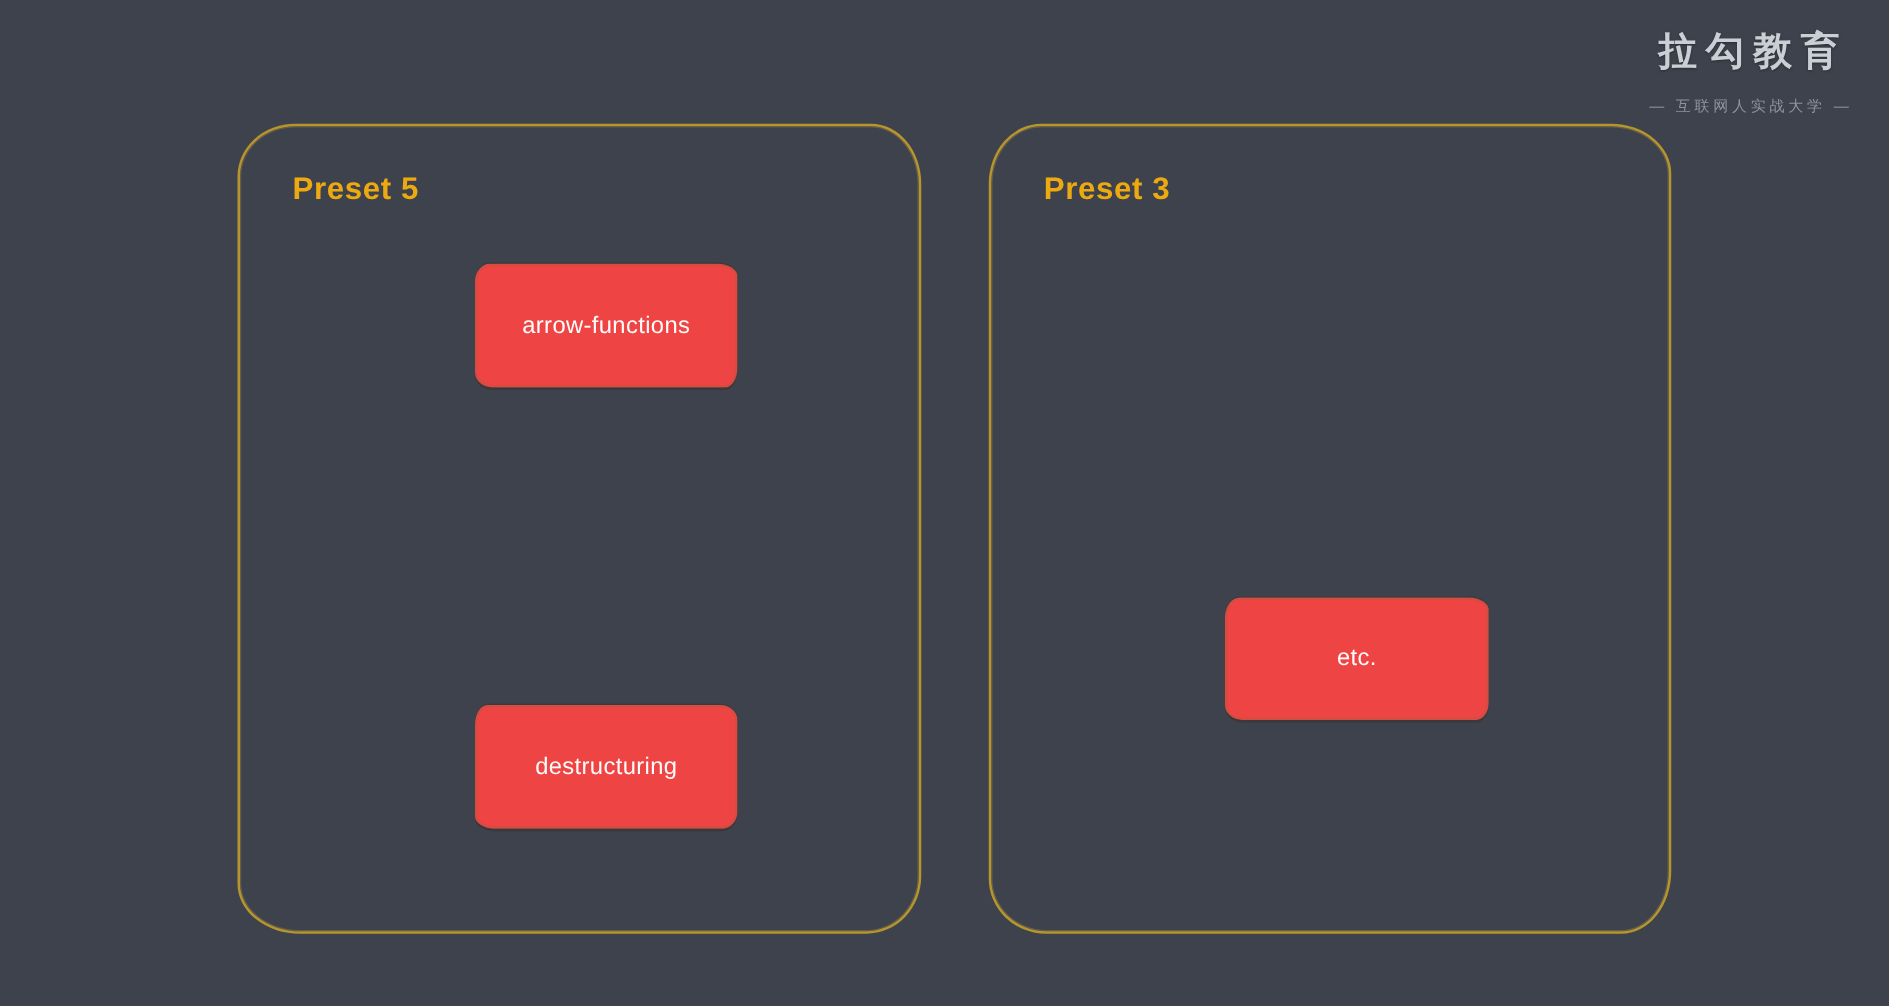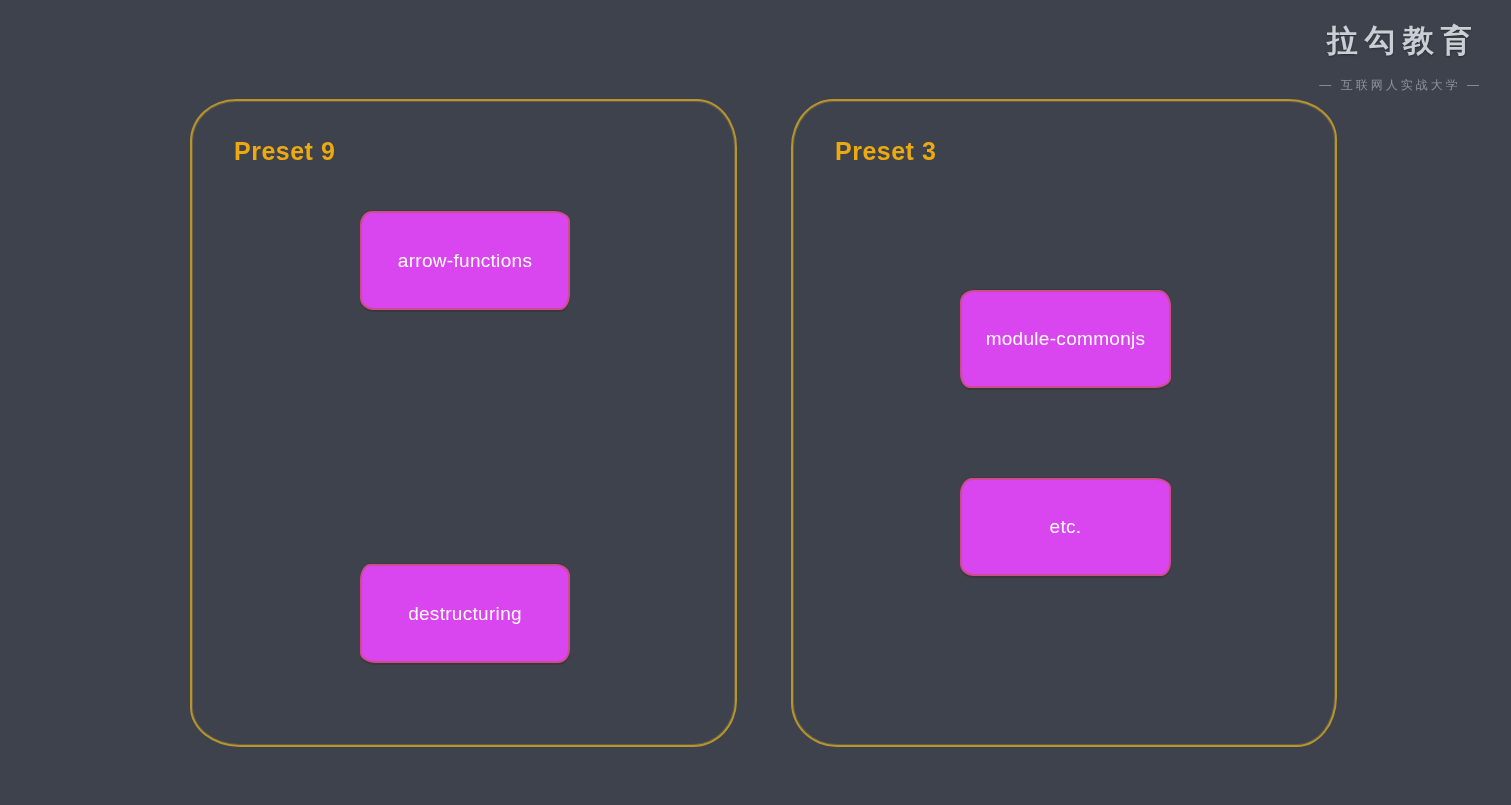--- a/index.html
+++ b/index.html
@@ -71,26 +71,27 @@
     font-weight: 600;
     color: #ecaa10;
     letter-spacing: 0.5px;
   }
 
   
   .plugin-box {
     position: absolute;
     width: 206px;
     height: 95px;
-    background: #d946ef;
+    background: #ef4444;
     border: 2px solid rgba(193, 84, 62, 0.55);
     display: flex;
     align-items: center;
     justify-content: center;
     box-shadow: 0 2px 0 rgba(55, 30, 28, 0.30), 0 -1px 0 rgba(55, 30, 28, 0.22);
+    margin-left: 20px;
   }
   .plugin-box .plugin-label {
     color: #fefcfb;
     font-size: 19px;
     letter-spacing: 0.3px;
     text-align: center;
   }
   
   .p1-b0 { left: 168px; top: 110px; border-radius: 12px 16px 10px 14px / 14px 10px 16px 12px; }
   .p1-b1 { left: 168px; top: 291px; border-radius: 14px 10px 16px 12px / 10px 14px 12px 16px; }
@@ -102,32 +103,29 @@
 <body>
 
 <div class="stage">
 
   <div class="logo">
     <div class="logo-title">拉勾教育</div>
     <div class="logo-subtitle">— 互联网人实战大学 —</div>
   </div>
 
   <div class="panel panel-1">
-    <div class="panel-label">Preset 9</div>
+    <div class="panel-label">Preset 5</div>
     <div class="plugin-box p1-b0">
       <span class="plugin-label">arrow-functions</span>
     </div>
     <div class="plugin-box p1-b2">
       <span class="plugin-label">destructuring</span>
     </div>
   </div>
 
   <div class="panel panel-2">
     <div class="panel-label">Preset 3</div>
-    <div class="plugin-box p2-b0">
-      <span class="plugin-label">module-commonjs</span>
-    </div>
     <div class="plugin-box p2-b1">
       <span class="plugin-label">etc.</span>
     </div>
   </div>
 
 </div>
 
 </body></html>

